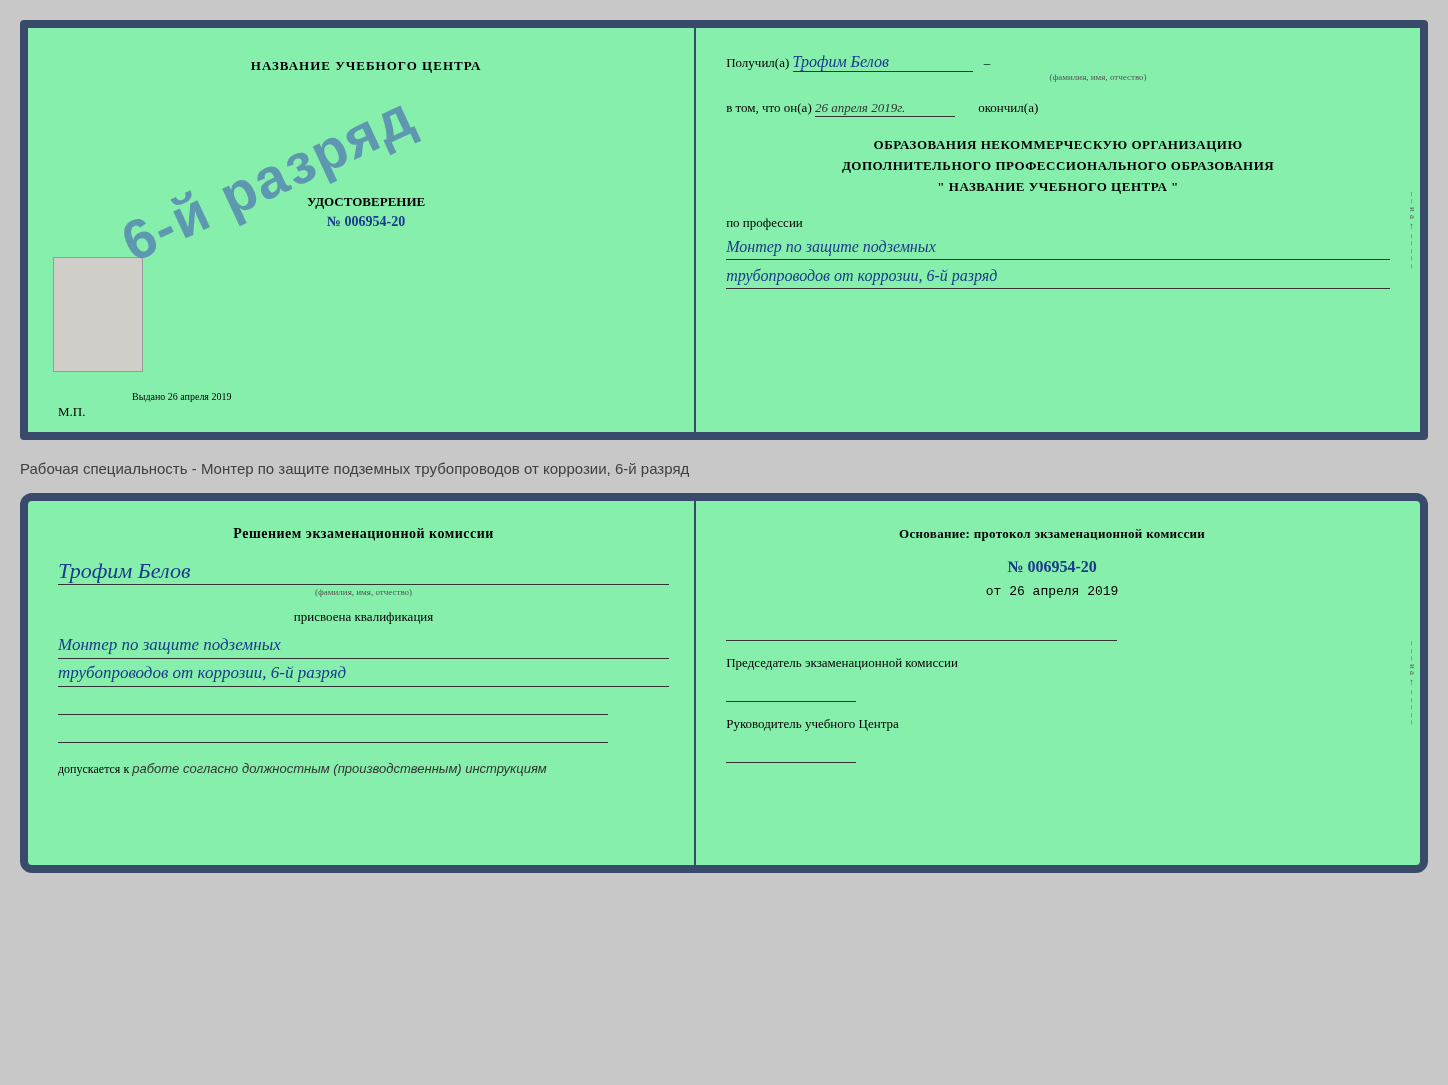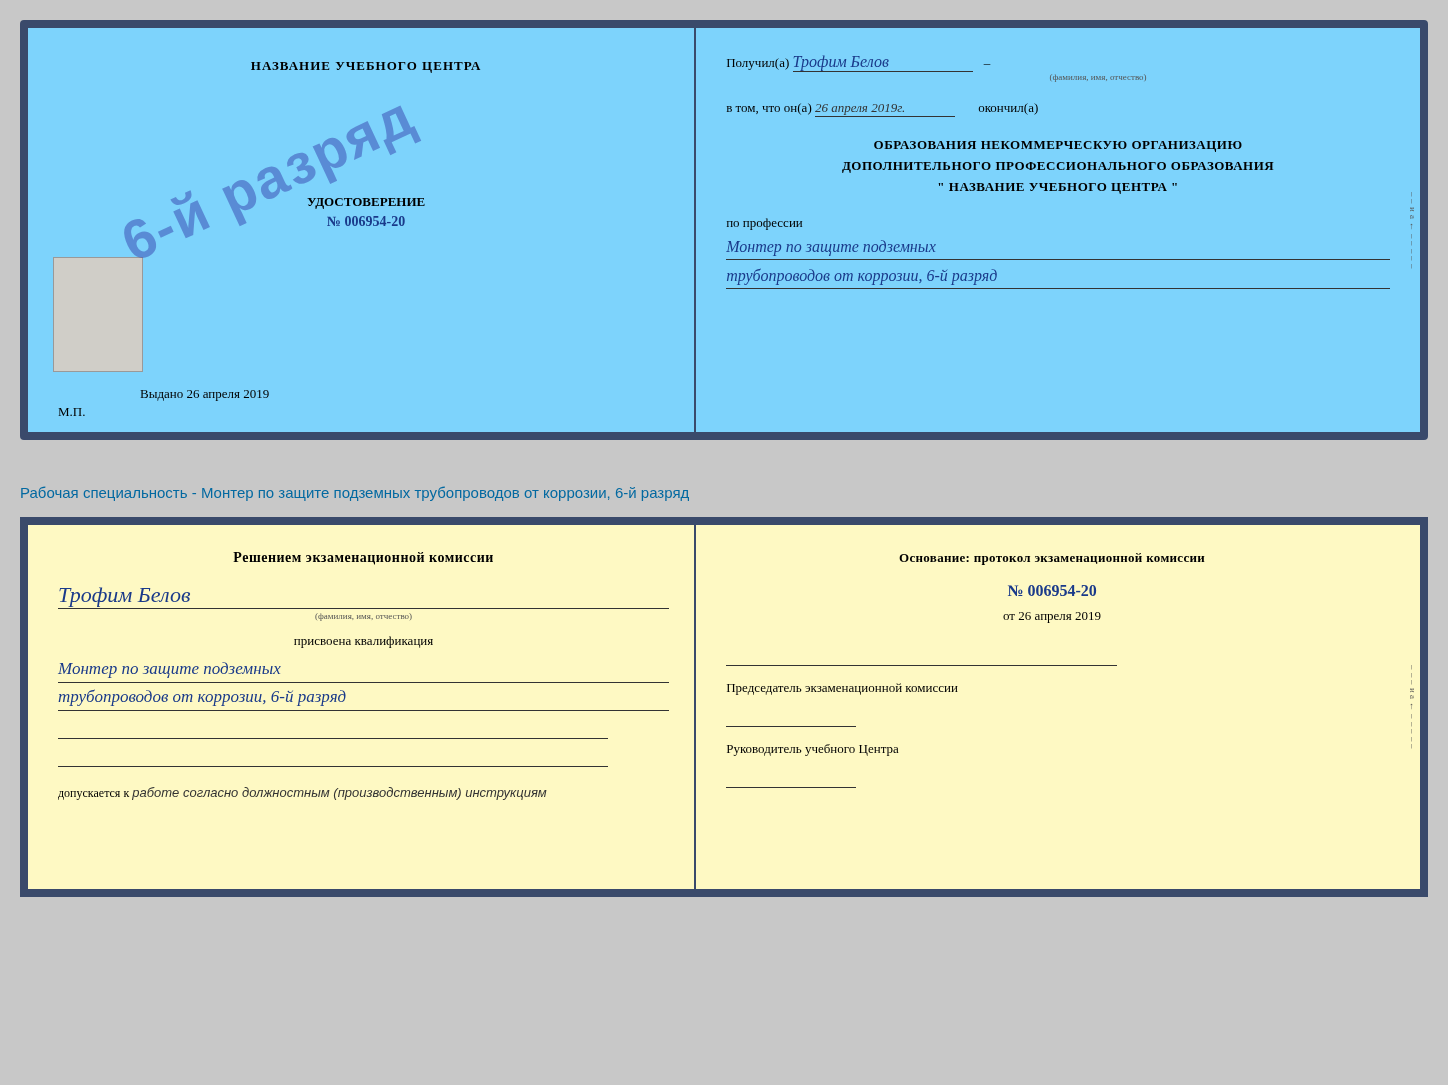--- a/index.html
+++ b/index.html
@@ -13,21 +13,21 @@
 
     .page-wrapper {
       display: flex;
       flex-direction: column;
       gap: 12px;
     }
 
     
     .certificate-top {
       display: flex;
-      background: #7dd3fc;
+      background: #86efac;
       border: 8px solid #3a4a6b;
       border-radius: 4px;
       min-height: 420px;
       position: relative;
       overflow: hidden;
     }
 
     .cert-left {
       width: 48%;
       border-right: 2px solid #3a4a6b;
@@ -72,24 +72,24 @@
 
     .cert-number {
       font-size: 14px;
       font-weight: bold;
       color: #1a3a8a;
       text-align: center;
       margin-top: 4px;
     }
 
     .cert-vydano {
-      font-size: 13px;
+      font-size: 10px;
       position: absolute;
       bottom: 30px;
-      left: 112px;
+      left: 104px;
     }
 
     .cert-mp {
       font-size: 13px;
       position: absolute;
       bottom: 12px;
       left: 30px;
     }
 
     
@@ -195,32 +195,31 @@
     .side-line-item {
       font-size: 9px;
       color: #555;
       writing-mode: vertical-rl;
       text-align: center;
     }
 
     
     .specialty-text {
       font-size: 15px;
-      color: #0369a1;
+      color: #404040;
       padding: 8px 0 4px 0;
       font-family: Arial, sans-serif;
-      margin-top: 24px;
     }
 
     
     .certificate-bottom {
       display: flex;
-      background: #fef9c3;
+      background: #86efac;
       border: 8px solid #3a4a6b;
-      border-radius: 0;
+      border-radius: 12px;
       min-height: 380px;
       position: relative;
       overflow: hidden;
     }
 
     .cert-bottom-left {
       width: 48%;
       border-right: 2px solid #3a4a6b;
       padding: 25px 25px 20px 30px;
       position: relative;
@@ -302,20 +301,21 @@
       text-align: center;
       display: block;
       margin-bottom: 8px;
     }
 
     .ot-date {
       font-size: 13px;
       text-align: center;
       display: block;
       margin-bottom: 24px;
+      font-family: Liberation Mono, monospace;
     }
 
     .podpis-block {
       margin-top: 12px;
       font-size: 13px;
       line-height: 1.6;
     }
 
     .podpis-line {
       border-bottom: 1px solid #333;

